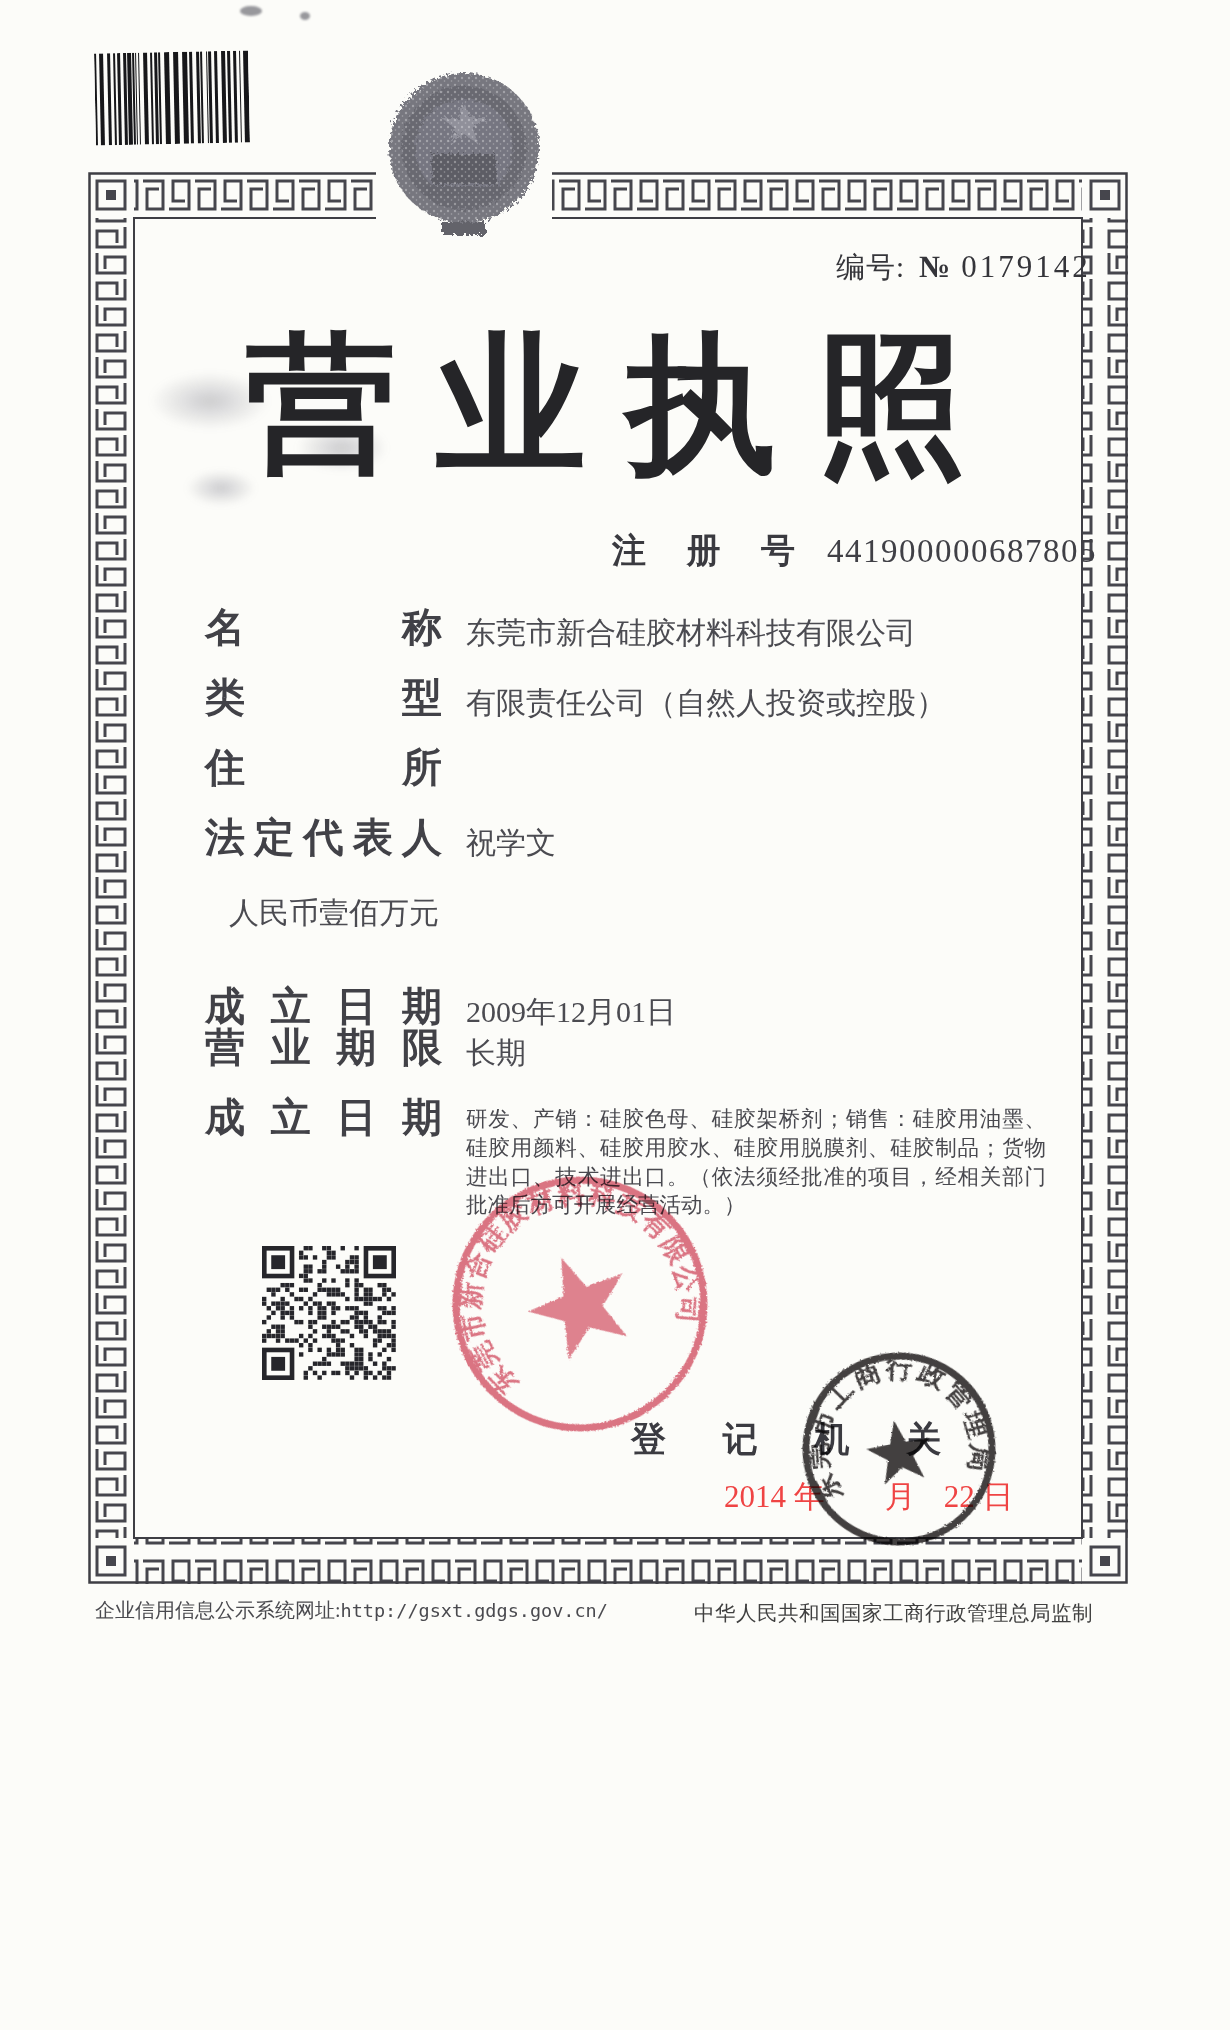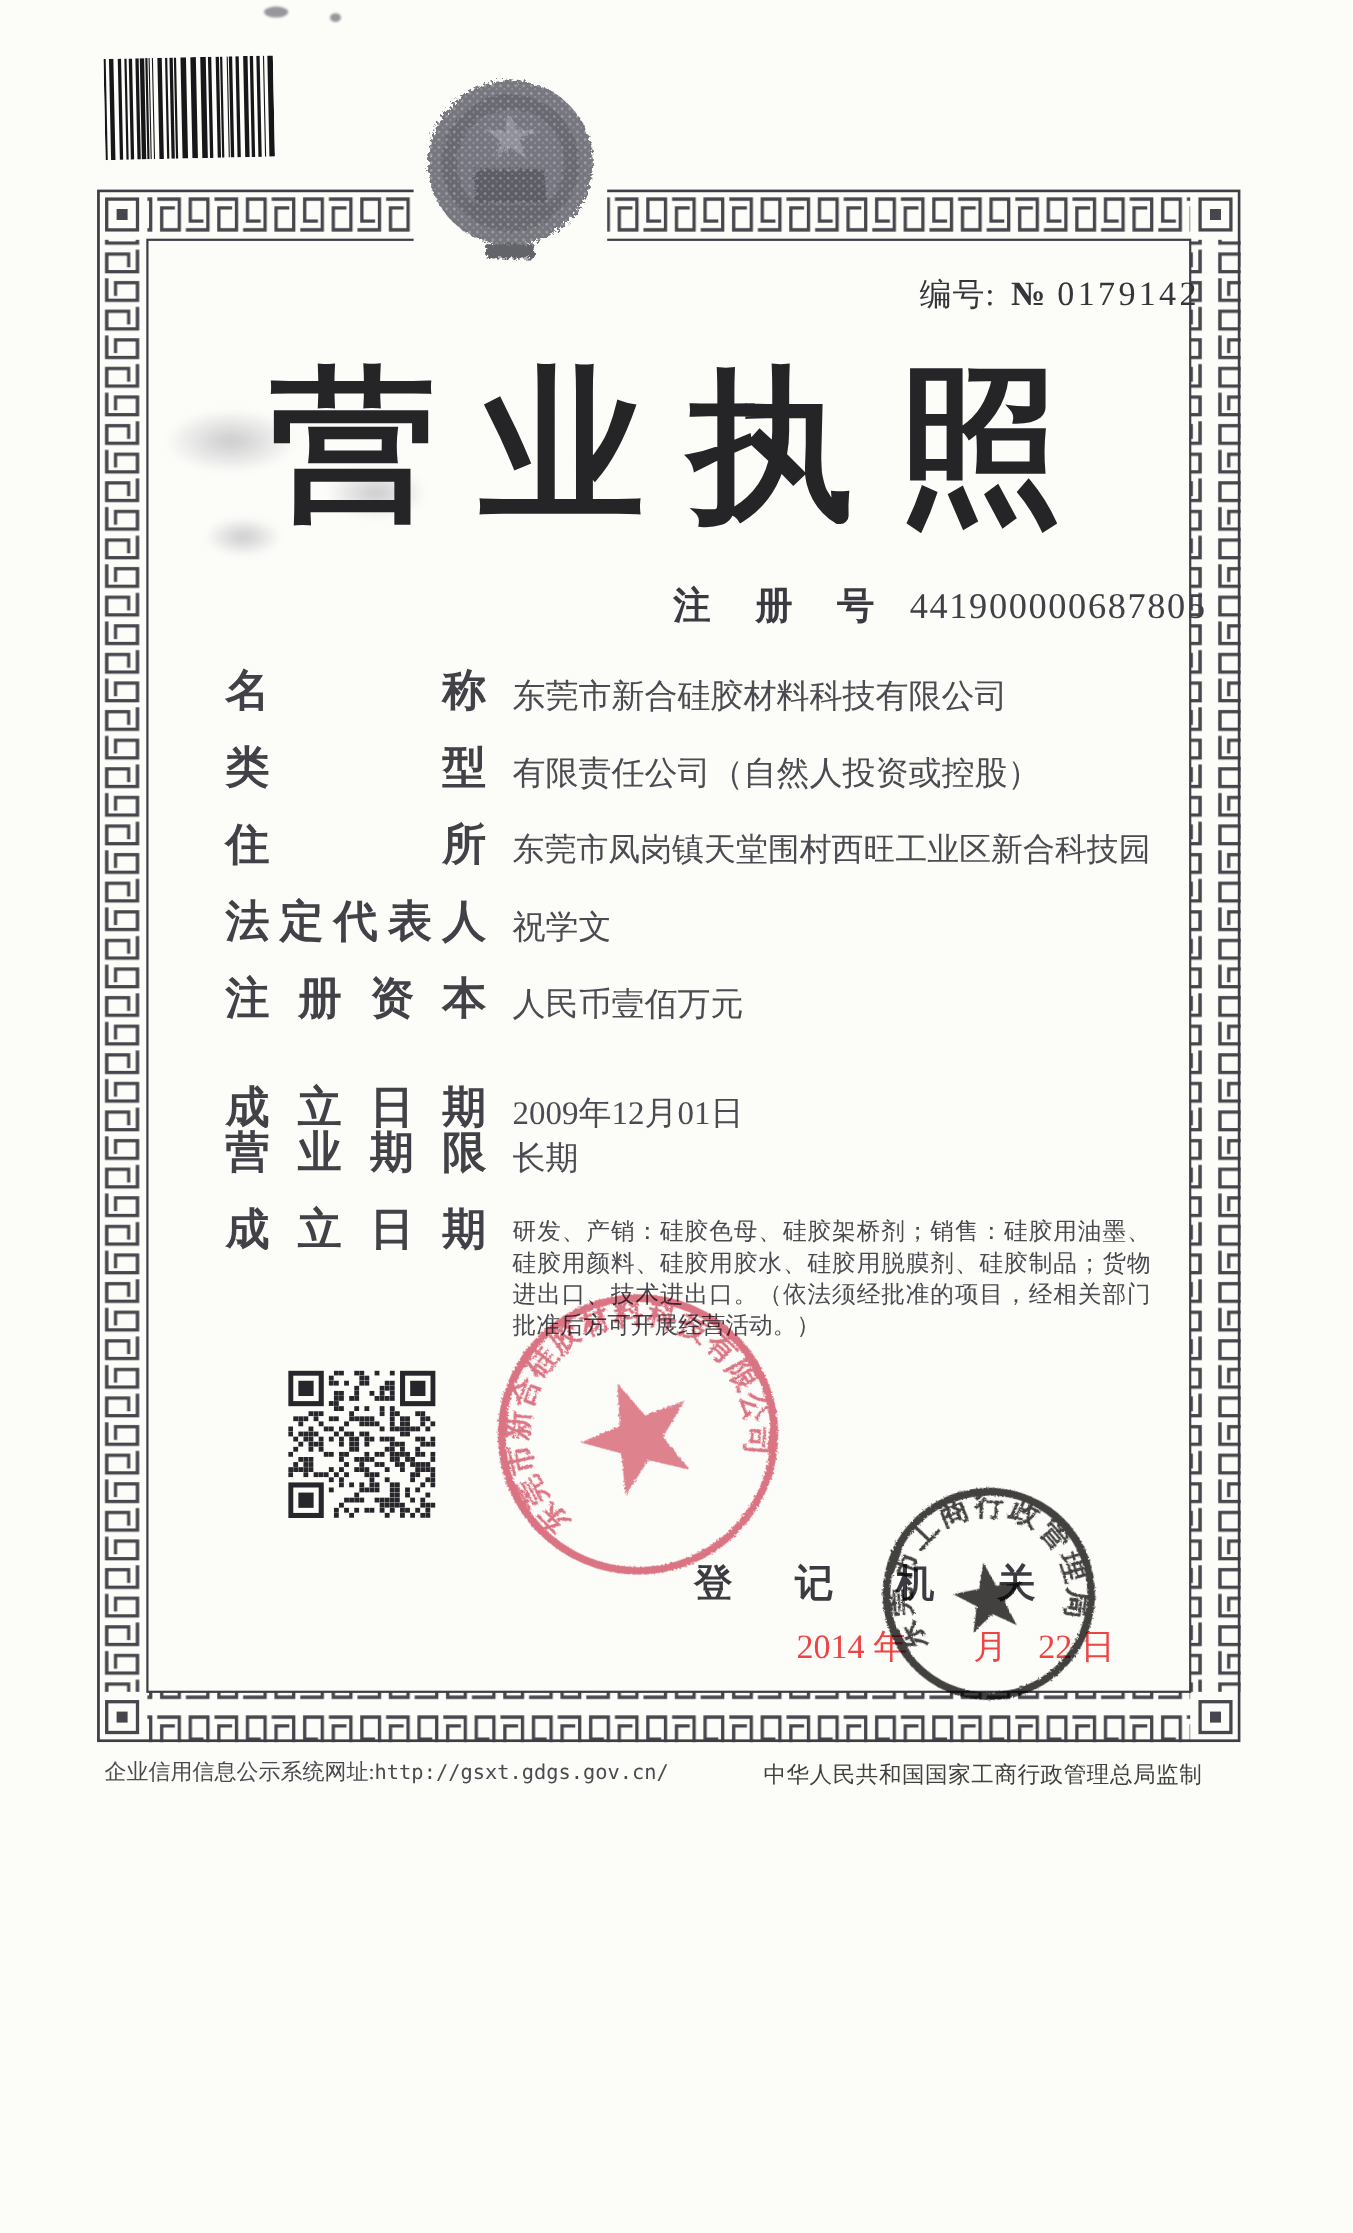--- a/index.html
+++ b/index.html
@@ -165,28 +165,26 @@
   <div class="row" style="top:676px;">
     <div class="flabel">类型</div>
     <div class="fvalue">有限责任公司（自然人投资或控股）</div>
   </div>
   <div class="row" style="top:606px;">
     <div class="flabel">名称</div>
     <div class="fvalue">东莞市新合硅胶材料科技有限公司</div>
   </div>
   <div class="row" style="top:746px;">
     <div class="flabel">住所</div>
-    <div class="fvalue small">东莞市凤岗镇天堂围村西旺工业区新合科技园</div>
   </div>
   <div class="row" style="top:816px;">
     <div class="flabel">法定代表人</div>
     <div class="fvalue">祝学文</div>
   </div>
   <div class="row" style="top:886px;">
-    <div class="flabel">注册资本</div>
     <div class="fvalue">人民币壹佰万元</div>
   </div>
   <div class="row" style="top:956px;margin-top:29px;">
     <div class="flabel">成立日期</div>
     <div class="fvalue">2009年12月01日</div>
   </div>
   <div class="row" style="top:1026px;justify-content:space-between;">
     <div class="flabel">营业期限</div>
     <div class="fvalue">长期</div>
   </div>

